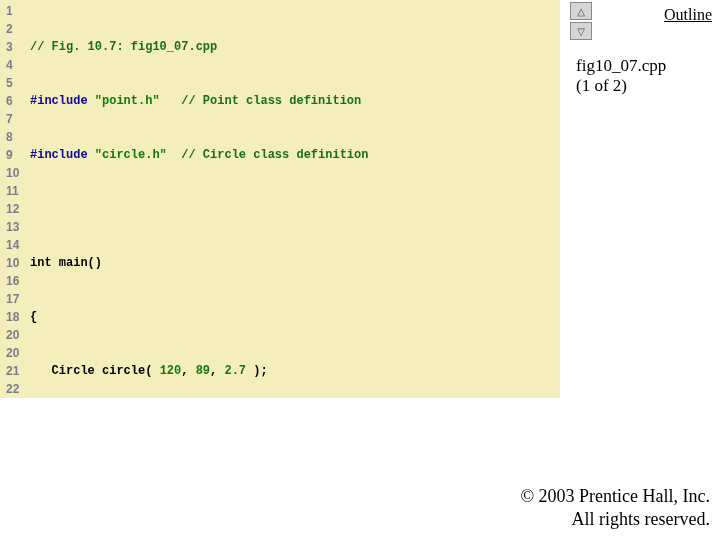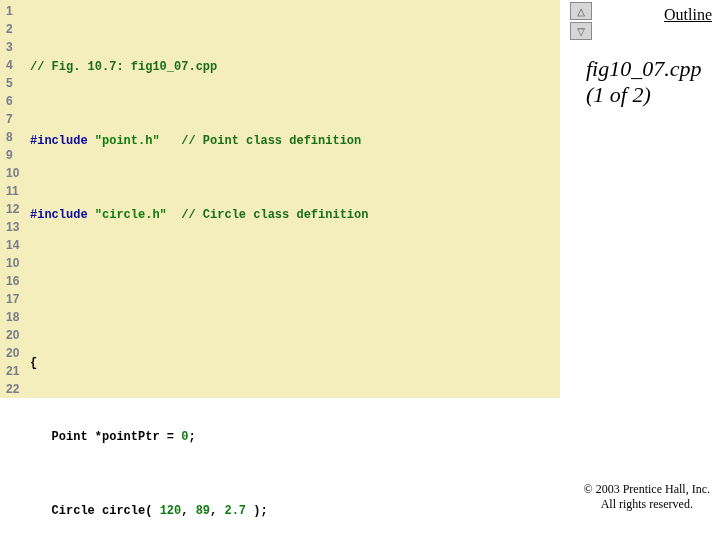--- a/index.html
+++ b/index.html
@@ -33,21 +33,21 @@
     font-family: Arial, sans-serif;
     font-weight: bold;
     font-size: 12px;
   }
   .gutter div { height: 18px; }
   .code {
     flex: 1;
     color: #000000;
     white-space: pre;
   }
-  .code .line { height: 18px; margin-top: 20px; }
+  .code .line { height: 18px; }
   .cmt { color: #1a6e1a; }
   .pp  { color: #0a0aa0; font-family: Liberation Mono, monospace; }
   .str { color: #0f7a10; }
   .num { color: #0f7a10; }
   .outline-box {
     position: absolute;
     right: 10px;
     top: 2px;
     width: 140px;
   }
@@ -73,36 +73,35 @@
     position: absolute;
     right: 8px;
     top: 6px;
     font-family: "Times New Roman", serif;
     font-size: 16px;
     text-decoration: underline;
     color: #000;
   }
   .outline-sub {
     position: absolute;
-    right: 4px;
+    right: 14px;
     top: 56px;
     width: 130px;
     font-family: "Times New Roman", serif;
-    font-size: 22px;
+    font-size: 17px;
     color: #000;
     line-height: 1.2;
-    font-style: italic;
   }
   .copyright {
     position: absolute;
     right: 10px;
-    bottom: 28px;
-    text-align: center;
+    bottom: 10px;
+    text-align: right;
     font-family: "Times New Roman", serif;
-    font-size: 12px;
+    font-size: 18px;
     color: #000;
     line-height: 1.25;
   }
 </style>
 </head>
 <body>
 
 <div class="code-panel">
   <div class="gutter">
     <div>1</div>
@@ -126,22 +125,22 @@
     <div>20</div>
     <div>20</div>
     <div>21</div>
     <div>22</div>
   </div>
   <div class="code">
     <div class="line"><span class="cmt">// Fig. 10.7: fig10_07.cpp</span></div>
     <div class="line"><span class="pp">#include </span><span class="str">"point.h"</span><span class="cmt">   // Point class definition</span></div>
     <div class="line"><span class="pp">#include </span><span class="str">"circle.h"</span><span class="cmt">  // Circle class definition</span></div>
     <div class="line"></div>
+    <div class="line"><span>int main()</span></div>
     <div class="line"><span>{</span></div>
-    <div class="line"><span>   Point *pointPtr = </span><span class="num">0</span><span>;</span></div>
     <div class="line"><span>   Circle circle( </span><span class="num">120</span><span>, </span><span class="num">89</span><span>, </span><span class="num">2.7</span><span> );</span></div>
     
     
     
     
     
     
     
     
     

